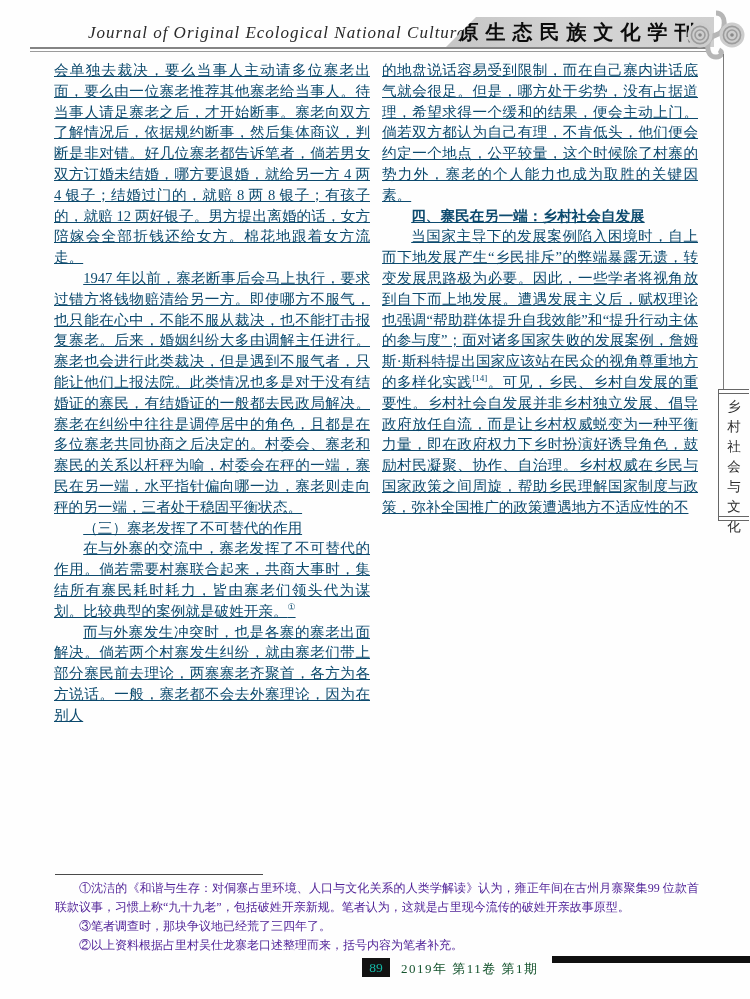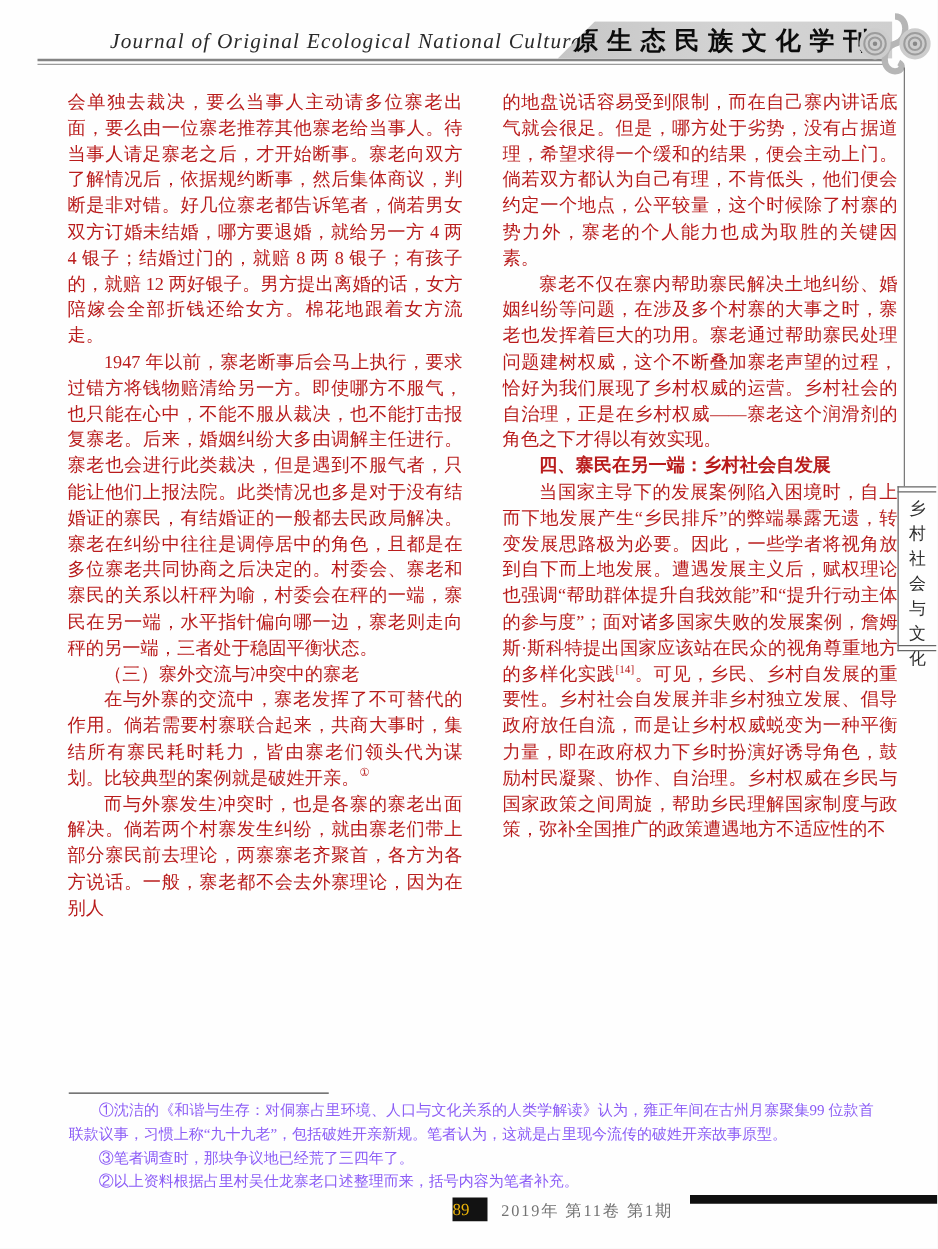--- a/index.html
+++ b/index.html
@@ -22,40 +22,40 @@
   .vline{position:absolute;left:723px;top:54px;width:1px;height:335px;background:#7a7a7a;}
   .side-box{position:absolute;left:718px;top:389px;width:30px;height:132px;border-left:1px solid #666;}
   .side-box::before{content:"";position:absolute;left:-1px;right:0;top:0;height:3px;
     border-top:1px solid #666;border-bottom:1px solid #666;}
   .side-box::after{content:"";position:absolute;left:-1px;right:0;bottom:0;height:3px;
     border-top:1px solid #666;border-bottom:1px solid #666;}
   .side-chars{position:absolute;top:9px;left:0;right:0;display:flex;flex-direction:column;
     align-items:center;gap:2px;font-size:13.5px;color:#2e2e2e;}
 
   
-  .col{position:absolute;top:72px;width:316px;height:812px;overflow:hidden;
-    font-size:14.6px;line-height:20.8px;text-align:justify;color:#b91c1c;}
+  .col{position:absolute;top:60px;width:316px;height:812px;overflow:hidden;
+    font-size:14.6px;line-height:20.8px;text-align:justify;color:#0c4a6e;text-decoration:underline;}
   .col-left{left:54px;}
-  .col-right{left:382px;margin-left:20px;}
+  .col-right{left:382px;}
   .col p{margin:0;text-indent:2em;}
   .col p.p-continuation{text-indent:0;}
   .col p.p-heading{font-weight:bold;font-family:"Liberation Sans","DejaVu Sans",sans-serif;}
   .col p.p-subheading{}
   sup{font-size:9px;vertical-align:super;line-height:0;}
 
   
   .fn-divider{position:absolute;left:55px;top:874px;width:208px;height:1px;background:#4a4a4a;}
   .footnotes{position:absolute;left:55px;top:879px;width:644px;font-size:12px;line-height:19px;
-    text-align:justify;color:#8b5cf6;}
+    text-align:justify;color:#4c1d95;}
   .footnotes p{margin:0;text-indent:2em;}
 
   
   .pagenum{position:absolute;left:362px;top:958px;width:28px;height:19px;background:#121212;
-    color:#eab308;text-align:left;font-size:13.5px;line-height:19px;font-family:Liberation Serif, serif;}
-  .issue{position:absolute;left:401px;top:960px;font-size:13px;letter-spacing:1.5px;color:#737373;white-space:nowrap;}
+    color:#14b8a6;text-align:center;font-size:13.5px;line-height:19px;font-family:Liberation Serif, serif;}
+  .issue{position:absolute;left:401px;top:960px;font-size:13px;letter-spacing:1.5px;color:#14532d;white-space:nowrap;}
   .bar{position:absolute;left:552px;top:956px;width:198px;height:7px;background:#101010;}
 </style>
 </head>
 <body>
 
 <div class="page">
 
   <header>
     <div class="en-title">Journal of Original Ecological National Culture</div>
     <div class="band">
@@ -86,27 +86,26 @@
         <span>与</span>
         <span>文</span>
         <span>化</span>
       </div>
   </aside>
 
   <main>
     <section class="col col-left">
         <p class="p-continuation">会单独去裁决，要么当事人主动请多位寨老出面，要么由一位寨老推荐其他寨老给当事人。待当事人请足寨老之后，才开始断事。寨老向双方了解情况后，依据规约断事，然后集体商议，判断是非对错。好几位寨老都告诉笔者，倘若男女双方订婚未结婚，哪方要退婚，就给另一方 4 两 4 银子；结婚过门的，就赔 8 两 8 银子；有孩子的，就赔 12 两好银子。男方提出离婚的话，女方陪嫁会全部折钱还给女方。棉花地跟着女方流走。</p>
         <p class="p-indent">1947 年以前，寨老断事后会马上执行，要求过错方将钱物赔清给另一方。即使哪方不服气，也只能在心中，不能不服从裁决，也不能打击报复寨老。后来，婚姻纠纷大多由调解主任进行。寨老也会进行此类裁决，但是遇到不服气者，只能让他们上报法院。此类情况也多是对于没有结婚证的寨民，有结婚证的一般都去民政局解决。寨老在纠纷中往往是调停居中的角色，且都是在多位寨老共同协商之后决定的。村委会、寨老和寨民的关系以杆秤为喻，村委会在秤的一端，寨民在另一端，水平指针偏向哪一边，寨老则走向秤的另一端，三者处于稳固平衡状态。</p>
-        <p class="p-subheading">（三）寨外交流与冲突中的寨老</p>
+        <p class="p-subheading">（三）寨老发挥了不可替代的作用</p>
         <p class="p-indent">在与外寨的交流中，寨老发挥了不可替代的作用。倘若需要村寨联合起来，共商大事时，集结所有寨民耗时耗力，皆由寨老们领头代为谋划。比较典型的案例就是破姓开亲。<sup>①</sup></p>
         <p class="p-indent">而与外寨发生冲突时，也是各寨的寨老出面解决。倘若两个村寨发生纠纷，就由寨老们带上部分寨民前去理论，两寨寨老齐聚首，各方为各方说话。一般，寨老都不会去外寨理论，因为在别人</p>
       </section>
     <section class="col col-right">
         <p class="p-continuation">的地盘说话容易受到限制，而在自己寨内讲话底气就会很足。但是，哪方处于劣势，没有占据道理，希望求得一个缓和的结果，便会主动上门。倘若双方都认为自己有理，不肯低头，他们便会约定一个地点，公平较量，这个时候除了村寨的势力外，寨老的个人能力也成为取胜的关键因素。</p>
-        <p class="p-indent">寨老不仅在寨内帮助寨民解决土地纠纷、婚姻纠纷等问题，在涉及多个村寨的大事之时，寨老也发挥着巨大的功用。寨老通过帮助寨民处理问题建树权威，这个不断叠加寨老声望的过程，恰好为我们展现了乡村权威的运营。乡村社会的自治理，正是在乡村权威——寨老这个润滑剂的角色之下才得以有效实现。</p>
         <p class="p-heading">四、寨民在另一端：乡村社会自发展</p>
         <p class="p-indent">当国家主导下的发展案例陷入困境时，自上而下地发展产生“乡民排斥”的弊端暴露无遗，转变发展思路极为必要。因此，一些学者将视角放到自下而上地发展。遭遇发展主义后，赋权理论也强调“帮助群体提升自我效能”和“提升行动主体的参与度”；面对诸多国家失败的发展案例，詹姆斯·斯科特提出国家应该站在民众的视角尊重地方的多样化实践<sup>[14]</sup>。可见，乡民、乡村自发展的重要性。乡村社会自发展并非乡村独立发展、倡导政府放任自流，而是让乡村权威蜕变为一种平衡力量，即在政府权力下乡时扮演好诱导角色，鼓励村民凝聚、协作、自治理。乡村权威在乡民与国家政策之间周旋，帮助乡民理解国家制度与政策，弥补全国推广的政策遭遇地方不适应性的不</p>
       </section>
   </main>
 
   <div class="fn-divider"></div>
   <section class="footnotes">
       <p class="p-footnote">①沈洁的《和谐与生存：对侗寨占里环境、人口与文化关系的人类学解读》认为，雍正年间在古州月寨聚集99 位款首联款议事，习惯上称“九十九老”，包括破姓开亲新规。笔者认为，这就是占里现今流传的破姓开亲故事原型。</p>
       <p class="p-footnote">③笔者调查时，那块争议地已经荒了三四年了。</p>
       <p class="p-footnote">②以上资料根据占里村吴仕龙寨老口述整理而来，括号内容为笔者补充。</p>

